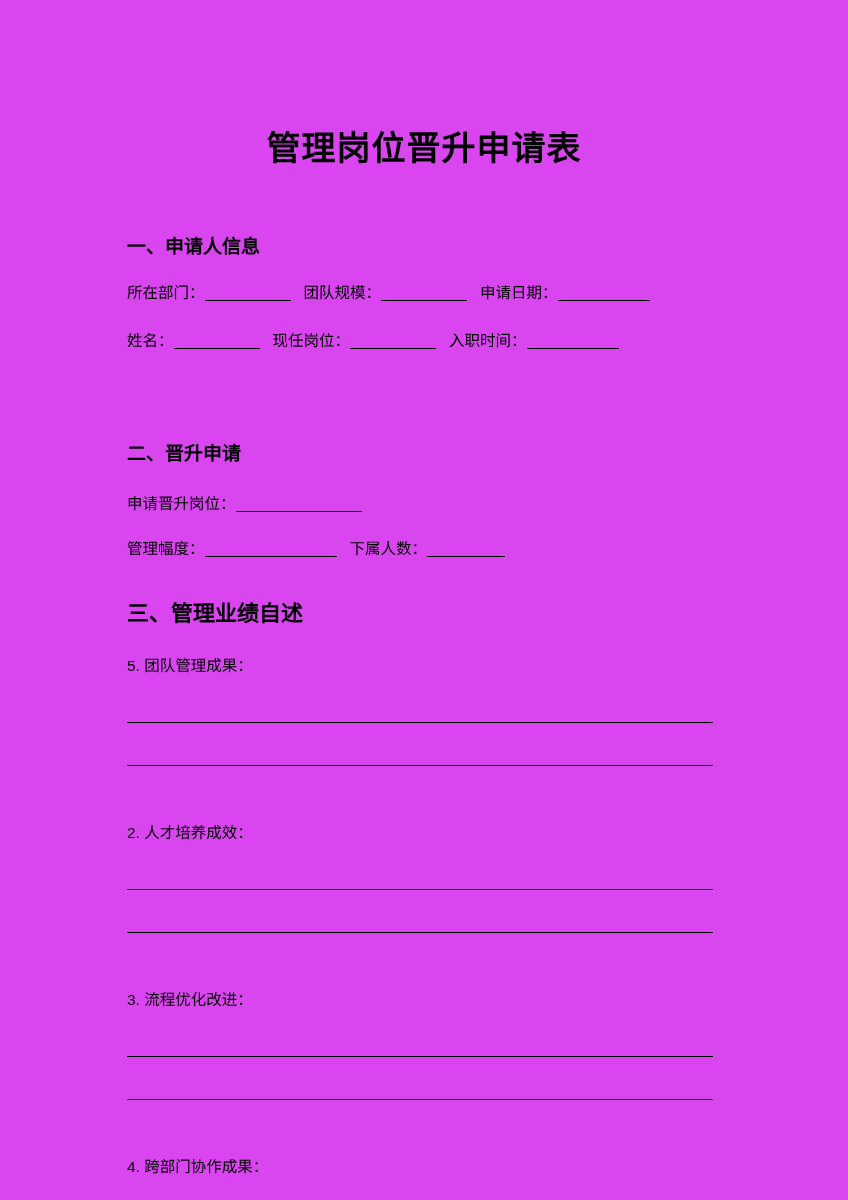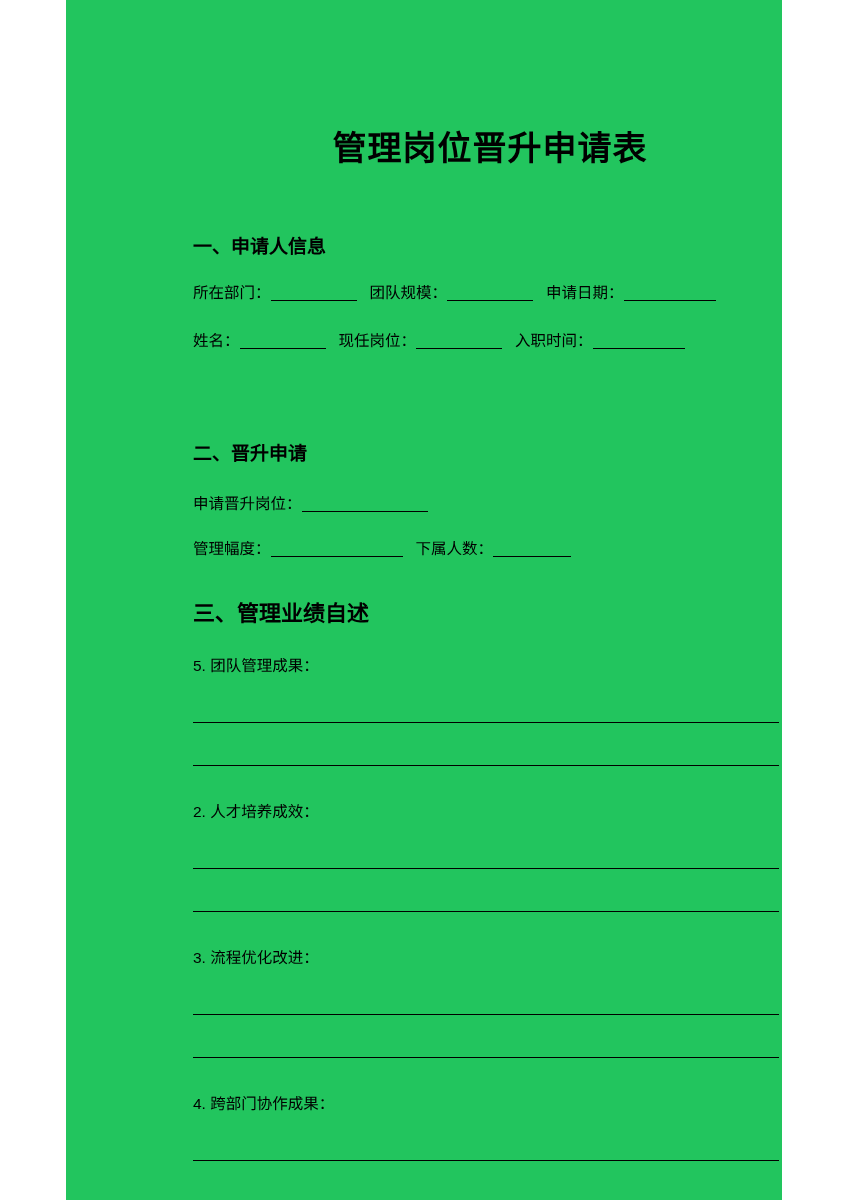--- a/index.html
+++ b/index.html
@@ -8,24 +8,24 @@
     padding: 0;
     background: #ffffff;
   }
   body {
     font-family: "Liberation Sans", "DejaVu Sans", sans-serif;
     color: #000000;
     -webkit-font-smoothing: antialiased;
   }
   .page {
     position: relative;
-    width: 716px;
+    width: 848px;
     height: 1200px;
     margin: 0 auto;
-    background: #22c55e;
+    background: #d946ef;
     overflow: hidden;
     box-sizing: border-box;
   }
   .content {
     position: absolute;
     left: 127px;
     top: 0;
     width: 594px;
   }
 
@@ -83,21 +83,21 @@
   .gap-md { display: inline-block; width: 13px; }
 
   
   .item-label {
     font-size: 15.5px;
     line-height: 1.35;
     margin: 0;
     white-space: nowrap;
   }
   .item-gap-first { margin-top: 28px; }
-  .item-gap { margin-top: 36px; }
+  .item-gap { margin-top: 57px; }
 
   .write-rule {
     width: 586px;
     height: 0;
     border-bottom: 1.6px solid #000;
     margin: 0;
   }
   .rule-gap-a { margin-top: 45px; }
   .rule-gap-b { margin-top: 42px; }
 </style>

